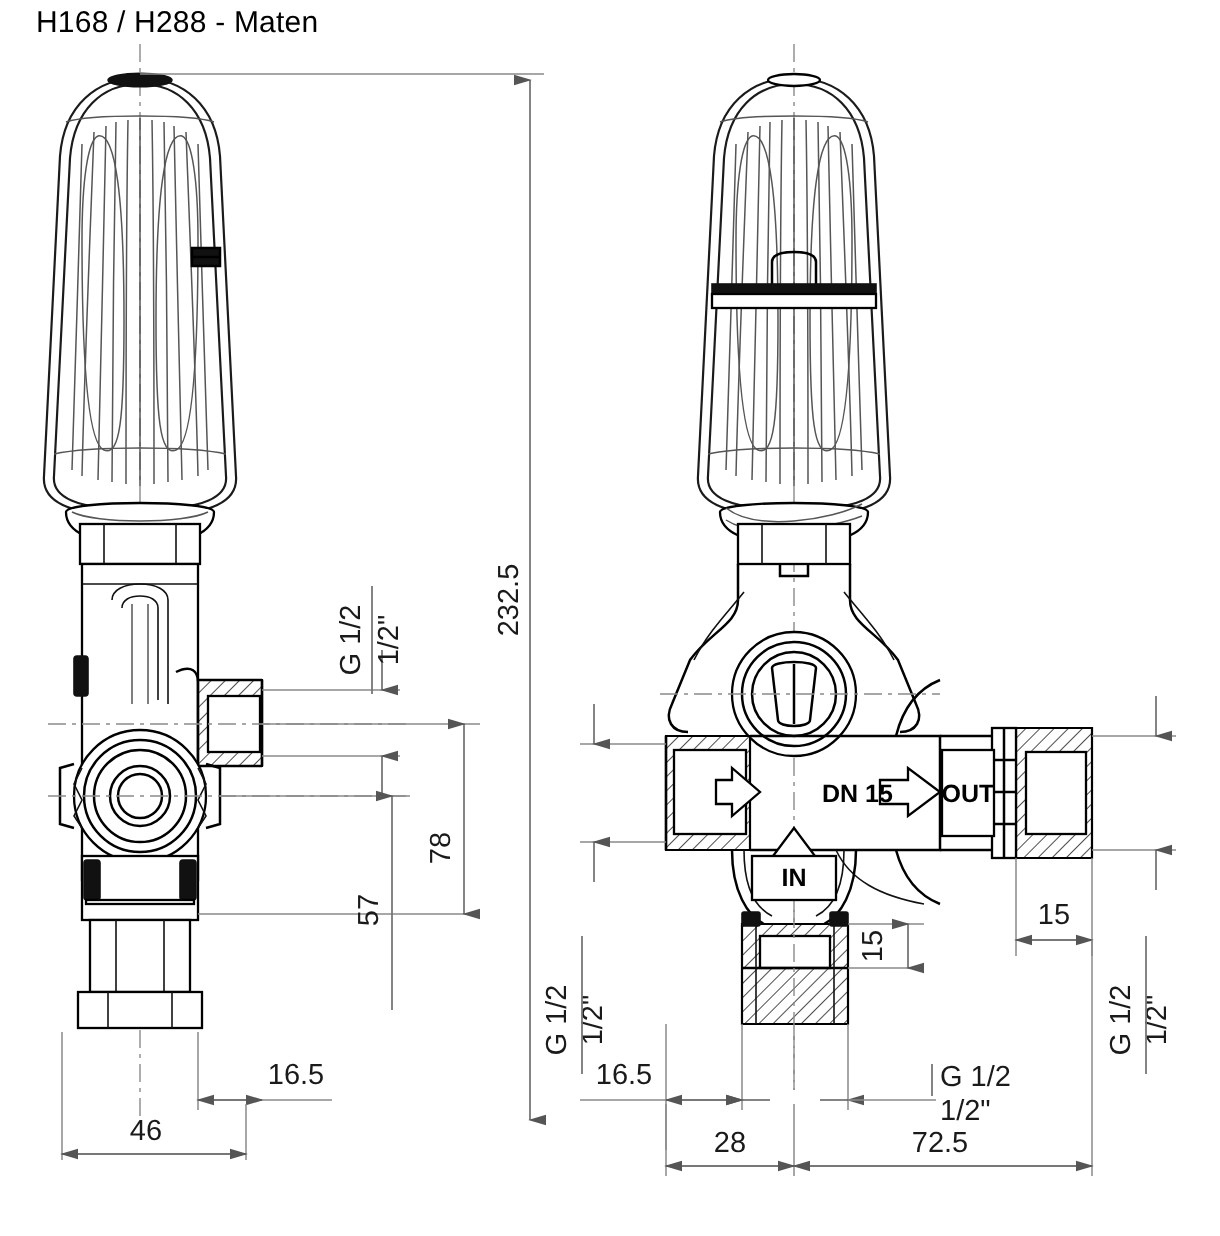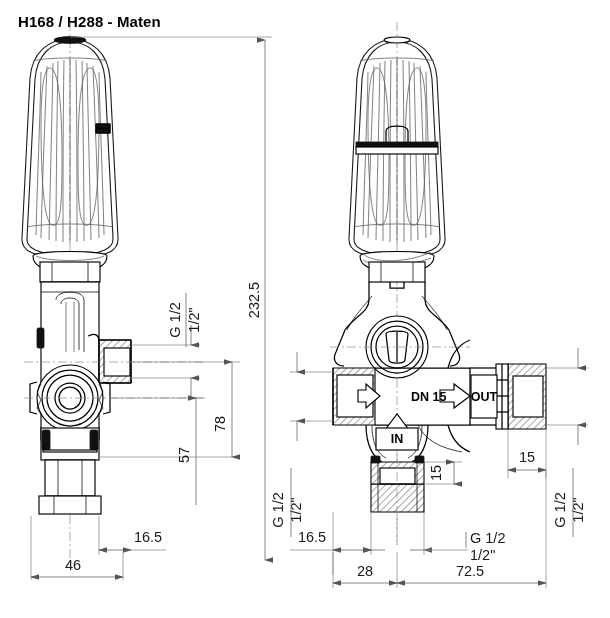--- a/index.html
+++ b/index.html
@@ -10,23 +10,23 @@
   body {
     width: 610px;
     height: 618px;
     position: relative;
     font-family: "Liberation Sans", sans-serif;
     overflow: hidden;
   }
   #page-title {
     position: absolute;
     left: 18px;
-    top: 13px;
+    top: 3px;
     font-size: 15px;
-    font-weight: bold;
+    font-weight: normal;
     color: #000000;
     letter-spacing: 0.1px;
     white-space: nowrap;
   }
   #drawing-canvas {
     position: absolute;
     left: 0;
     top: 0;
     width: 610px;
     height: 618px;

